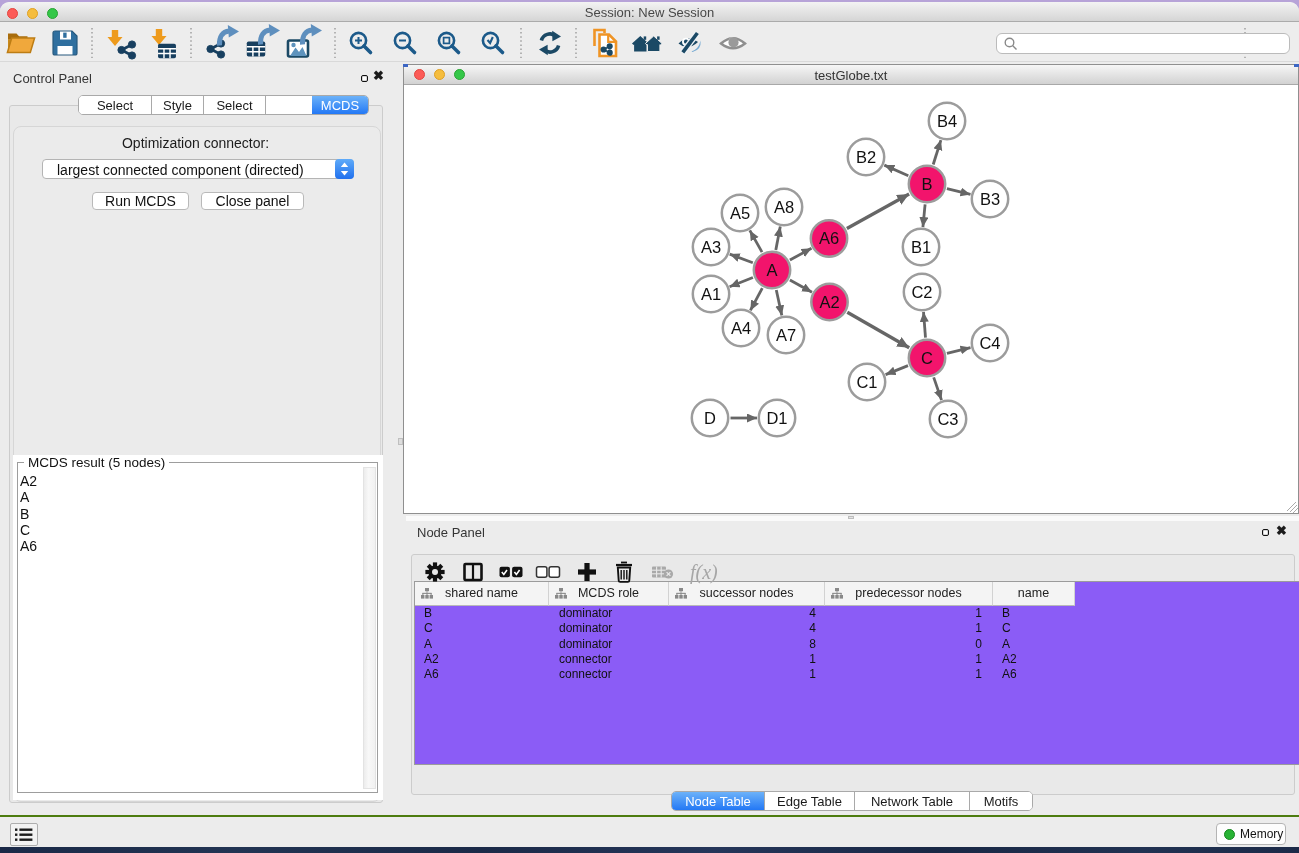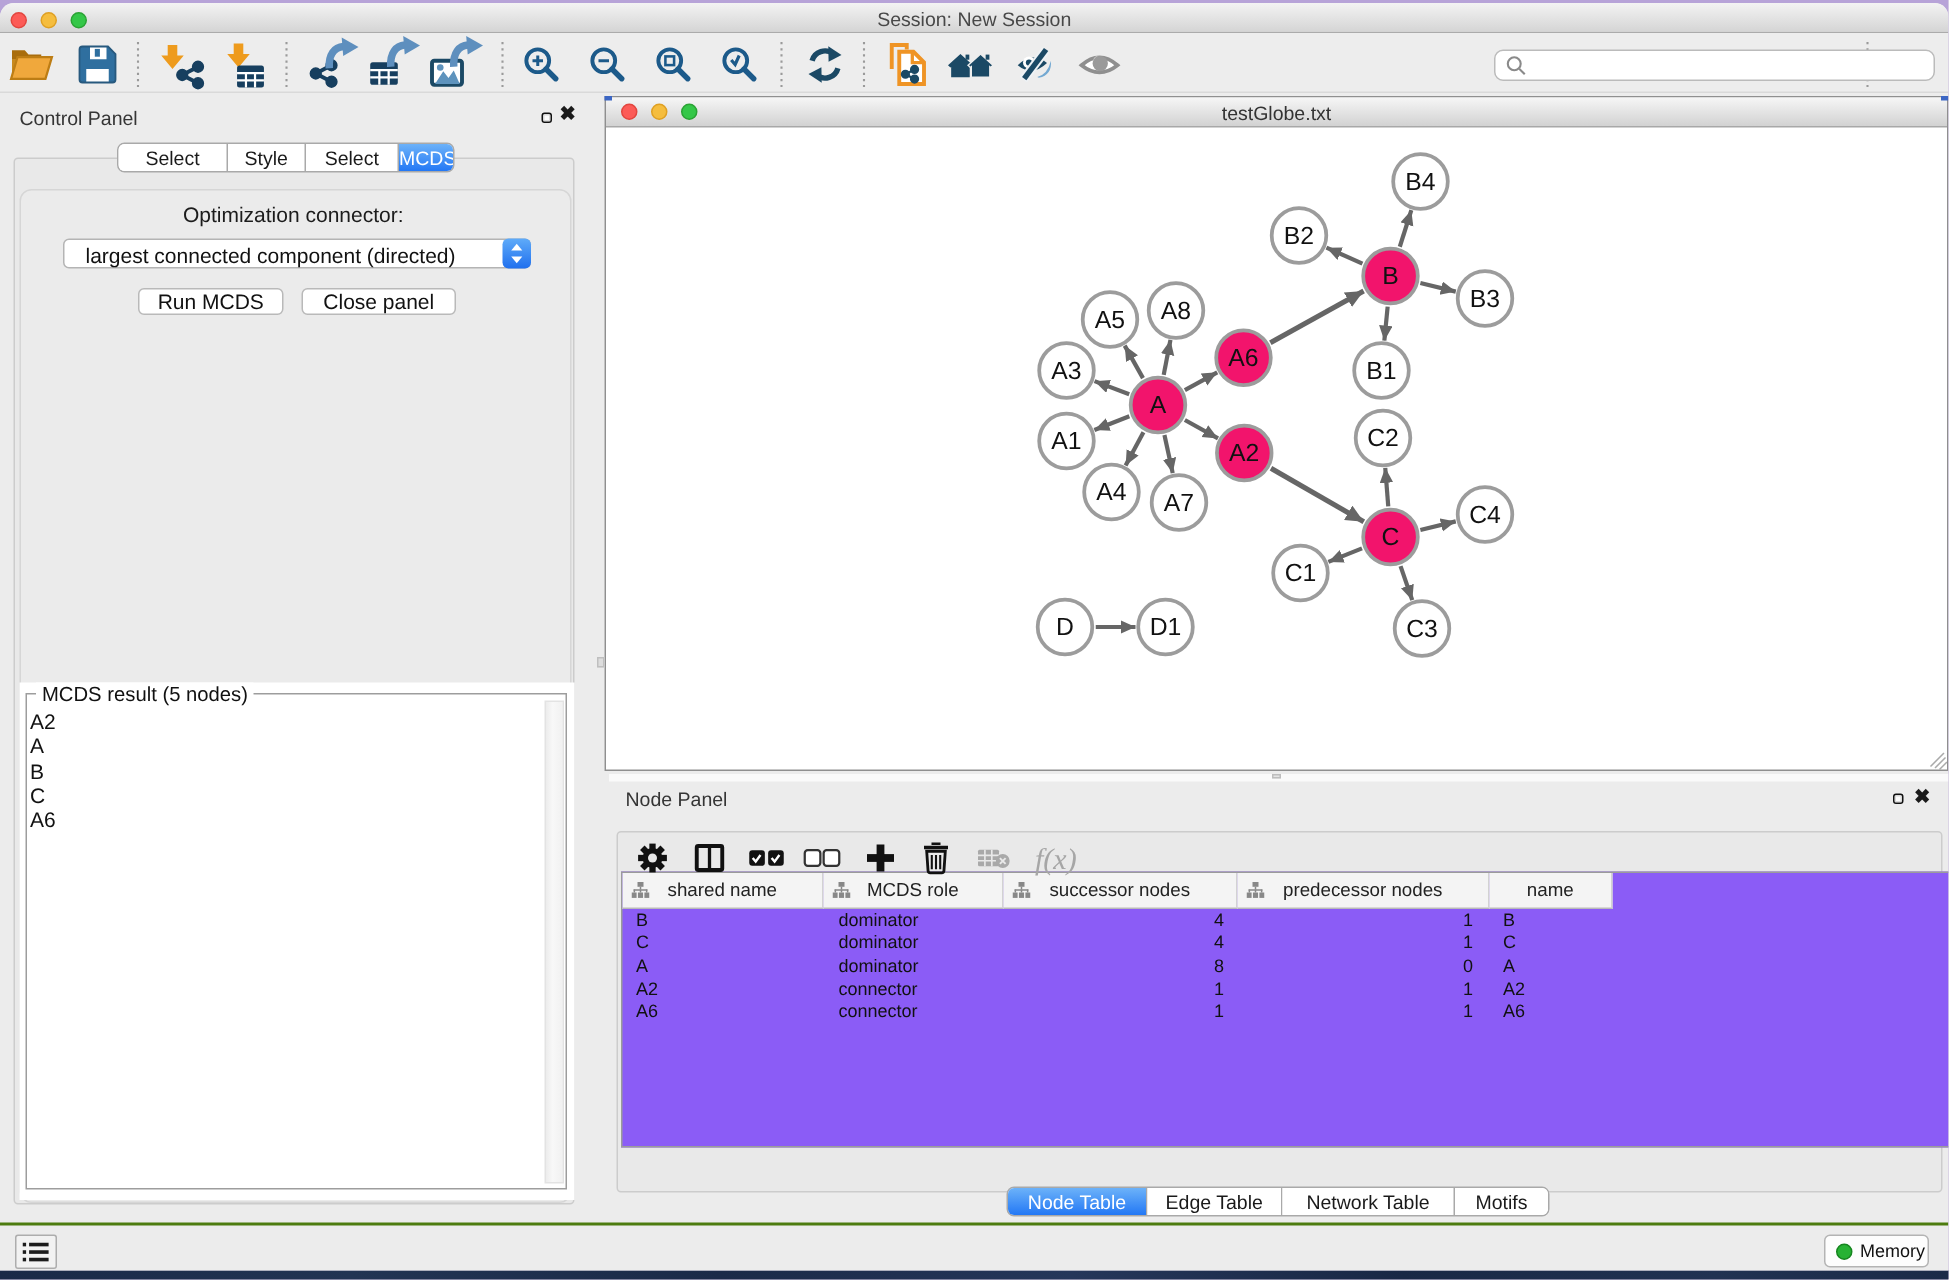--- a/index.html
+++ b/index.html
@@ -255,21 +255,21 @@
   </div>
   </div>
   <div id="cpanel">
     <div class="ptitle">Control Panel</div>
     <div class="winbtn-sq" style="left:361px; top:13px;"></div>
     <div class="winbtn-x" style="left:373px; top:6px;">✖</div>
     <div class="tabgroup" style="left:78px; top:33px;">
       <div class="tab" style="width:73px;">Select</div>
       <div class="tab" style="width:52px;">Style</div>
       <div class="tab" style="width:62px;">Select</div>
-      <div class="tab sel" style="width:36px;">MCDS</div>
+      <div class="tab sel" style="width:56px;margin-left:46px;">MCDS</div>
     </div>
     <div id="cp-outer">
       <div id="cp-inner"></div>
     </div>
     <div id="optlabel">Optimization connector:</div>
     <div id="dropdown">
       <div class="dtext">largest connected component (directed)</div>
       <div class="stepper"><svg width="19" height="20" viewBox="0 0 19 20">
             <path d="M9.5,3.5 L13.2,8 H5.8 Z" fill="#fff"></path>
             <path d="M9.5,16.5 L13.2,12 H5.8 Z" fill="#fff"></path>

